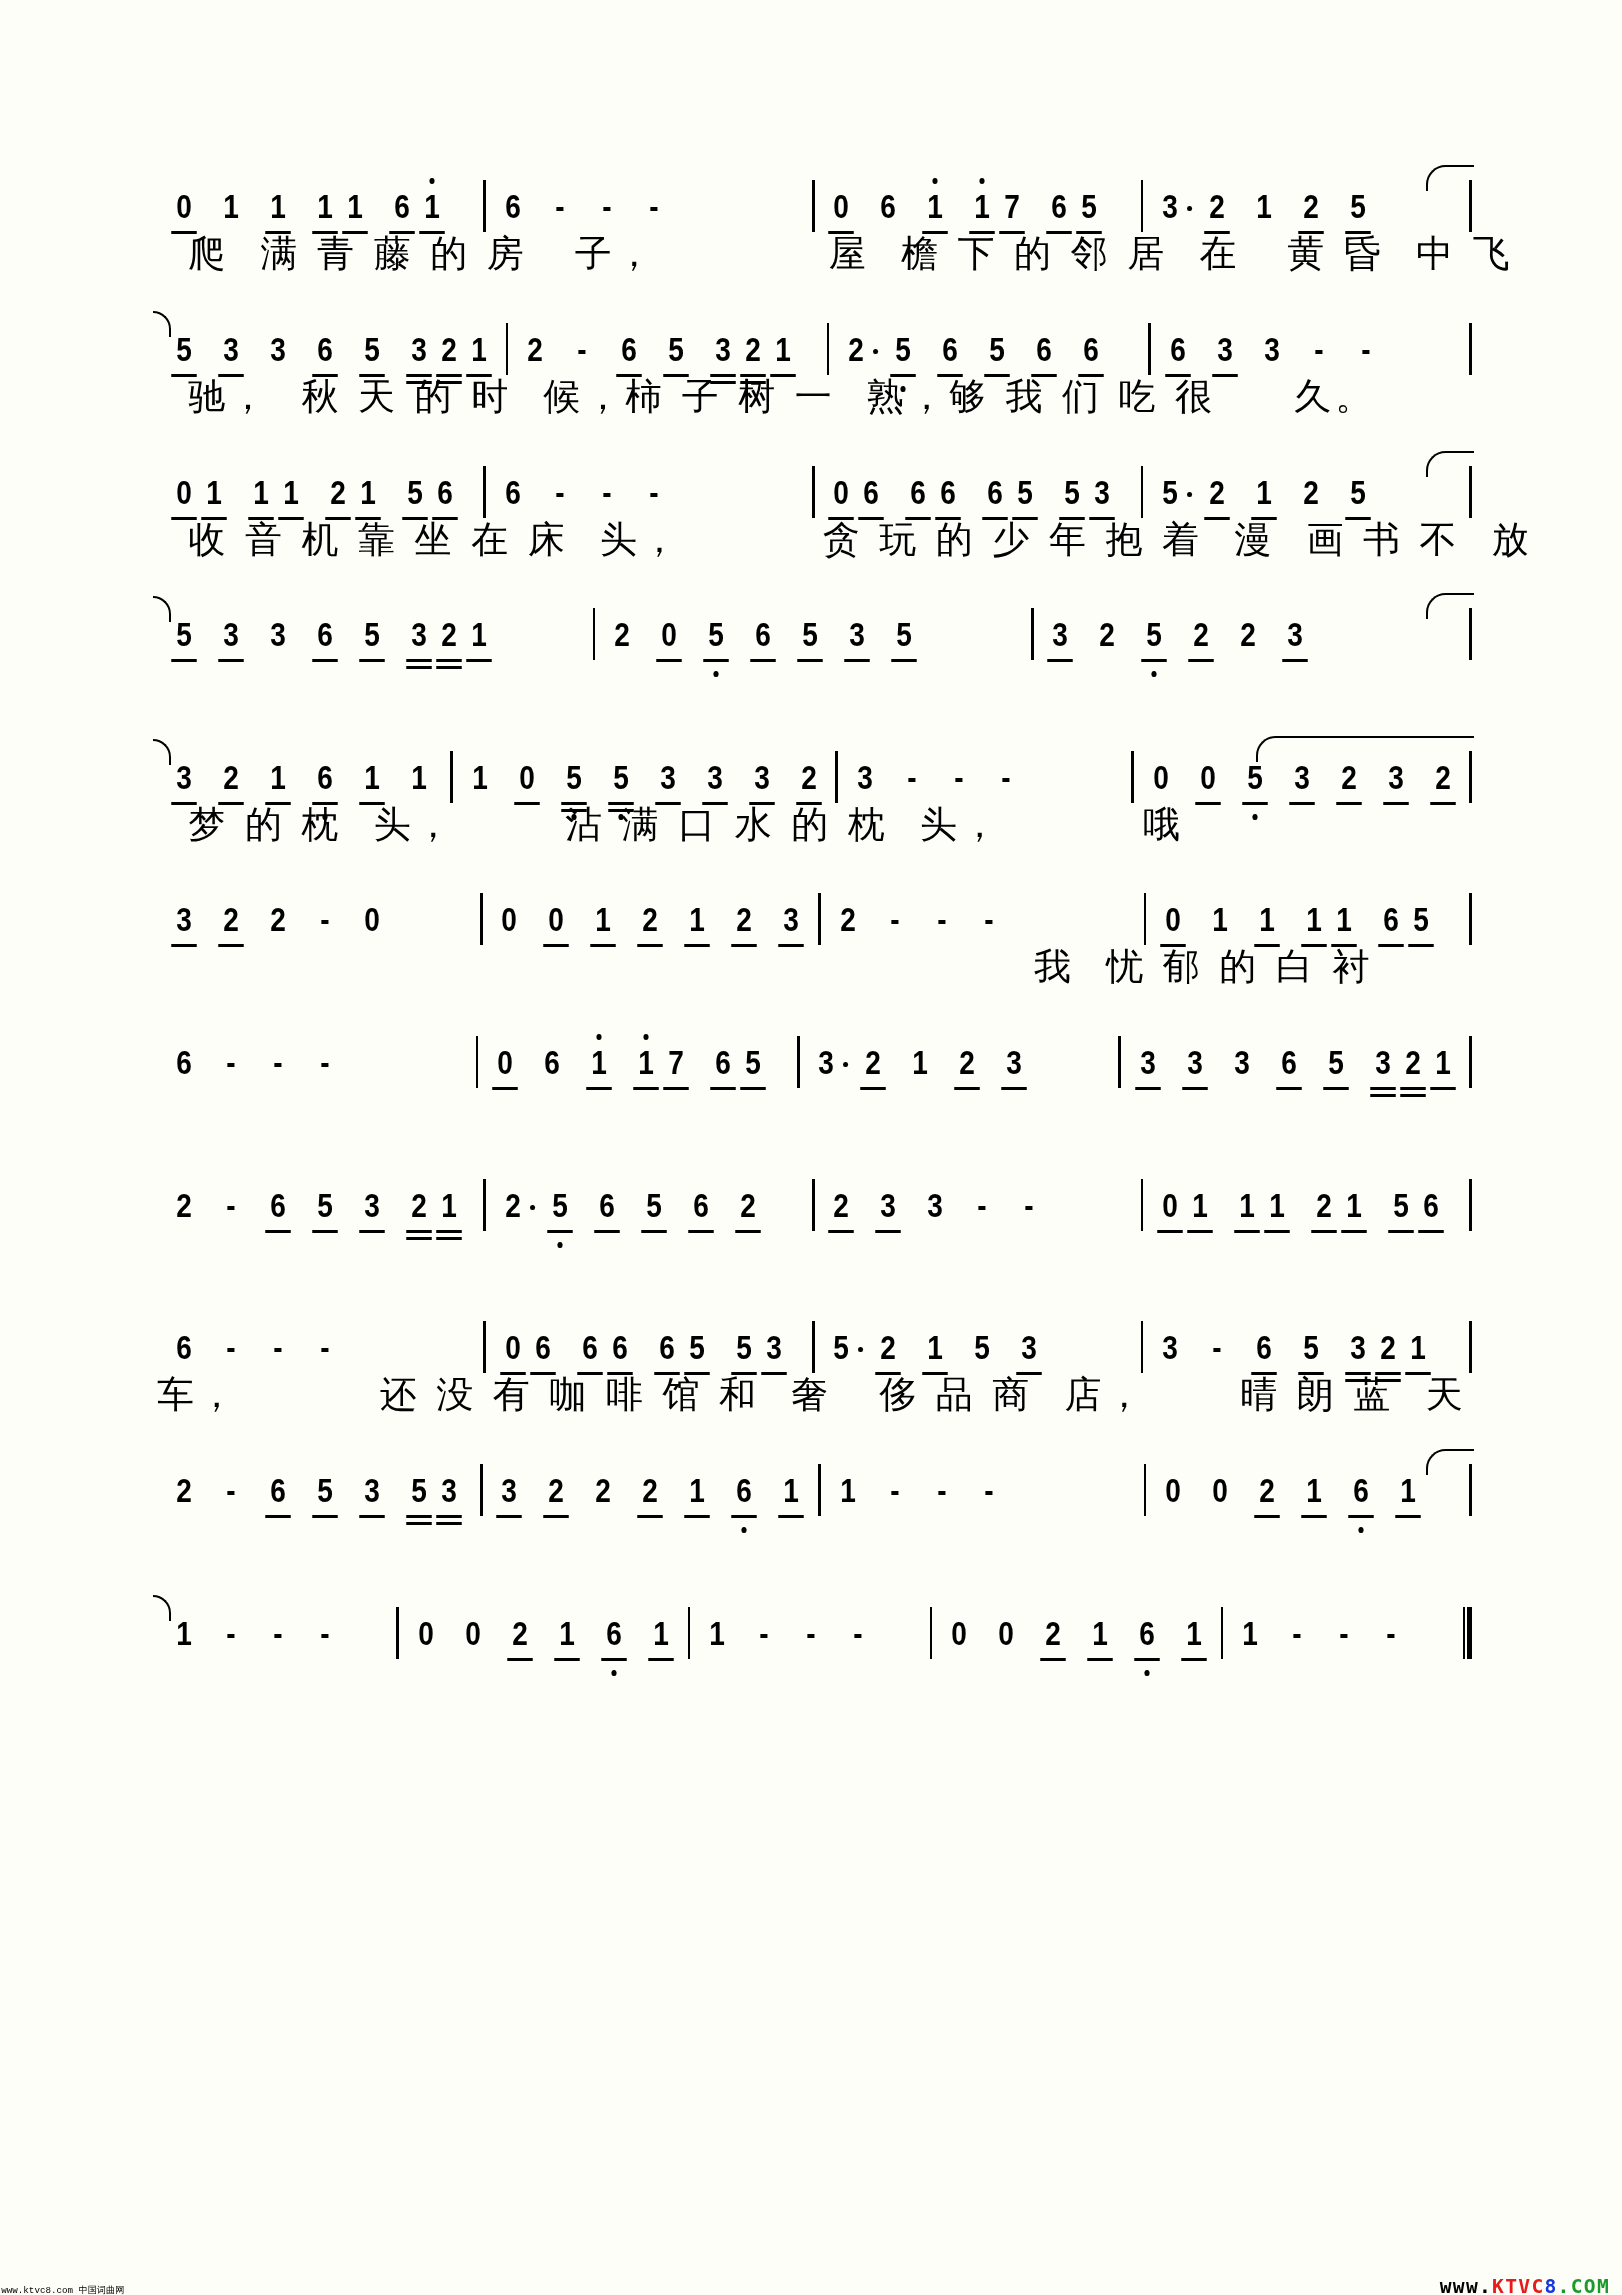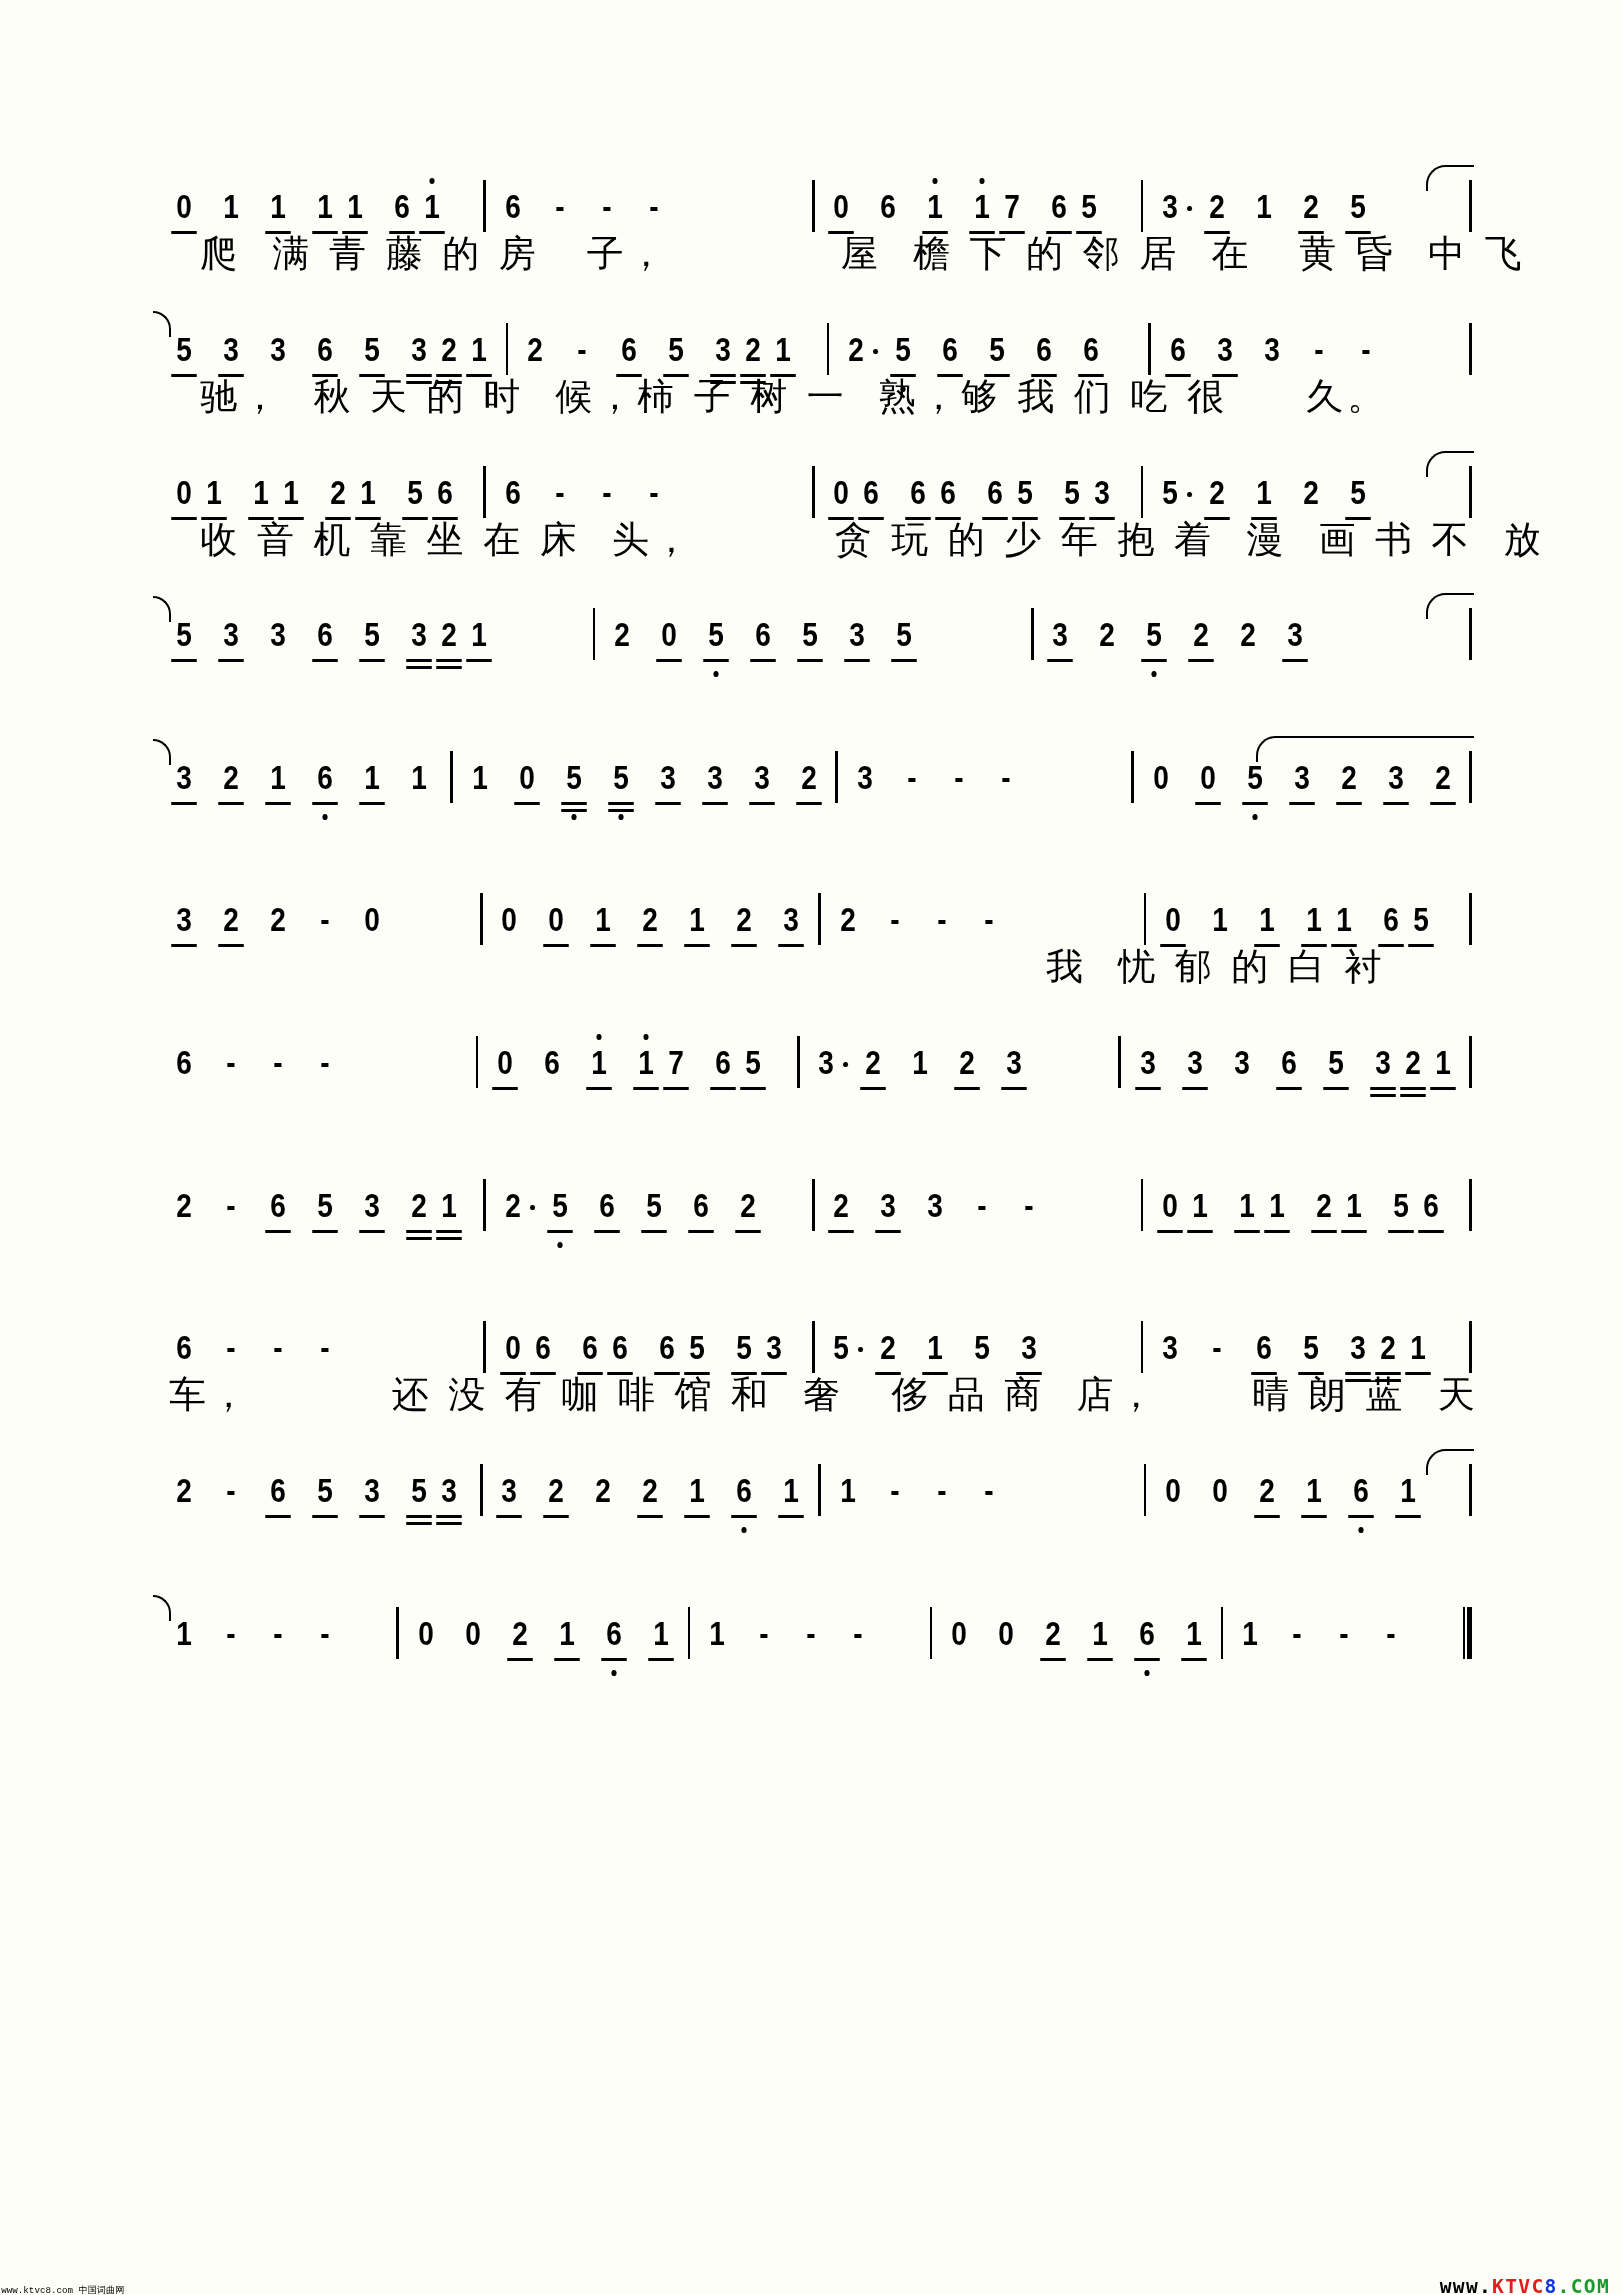--- a/index.html
+++ b/index.html
@@ -12,21 +12,21 @@
   .barline.final { width:9.2px; border-left:2.6px solid #000; background:transparent; position:relative; box-sizing:border-box; }
   .barline.final::after { content:""; position:absolute; right:0; top:0; width:4.6px; height:52px; background:#000; }
   .tok { position:relative; font-family:"Liberation Sans", sans-serif; font-weight:bold; font-size:33px; line-height:39px;
          width:30px; text-align:center; margin-top:14.4px; transform:scaleX(0.85); }
   .tok.gap { margin-left:17px; }
   .tok .dot-above { position:absolute; left:50%; top:-9.2px; width:5.9px; height:5.9px; margin-left:-2.6px; border-radius:50%; background:#000; }
   .tok .dot-below { position:absolute; left:50%; top:56px; width:5.2px; height:5.2px; margin-left:-2.6px; border-radius:50%; background:#000; }
   .tok .aug { position:absolute; right:-10.5px; top:18.3px; width:5.2px; height:5.2px; border-radius:50%; background:#000; }
   .ul1, .ul2 { position:absolute; left:0; right:0; height:2.6px; background:#000; }
   .ul1 { top:44px; } .ul2 { top:51px; }
-  .lyrics-row { position:absolute; left:12px; top:84px; width:100%; height:46px; display:flex; }
+  .lyrics-row { position:absolute; left:0; top:84px; width:100%; height:46px; display:flex; }
   .lyric { font-family:"DejaVu Sans", sans-serif; font-size:37px; line-height:46px; white-space:pre; letter-spacing:3.9px; }
   .tie-open { position:absolute; height:23.6px; border-top:2.6px solid #000; border-left:2.6px solid #000; border-top-left-radius:19.6px; }
   .tie-close { position:absolute; height:23.6px; border-top:2.6px solid #000; border-right:2.6px solid #000; border-top-right-radius:19.6px; width:15.7px; }
   .watermark-left { position:absolute; left:1.3px; top:2284px; font-family:"Liberation Mono", monospace; font-size:9.2px; color:#000; }
   .watermark-right { position:absolute; right:13px; top:2275px; font-family:"DejaVu Sans Mono", monospace; font-weight:bold; font-size:19.6px; letter-spacing:1.3px; }
   .wm-www { color:#000; } .wm-k { color:#e61b1b; } .wm-8 { color:#1636e0; } .wm-com { color:#1a9a2a; }
 </style>
 </head>
 <body>
 
@@ -236,20 +236,23 @@
           <div class="tok gap">5<span class="dot-below"></span><span class="ul1"></span></div>
           <div class="tok gap">3<span class="ul1"></span></div>
           <div class="tok gap">2<span class="ul1"></span></div>
           <div class="tok gap">3<span class="ul1"></span></div>
           <div class="tok gap">2<span class="ul1"></span></div>
         </div>
         <div class="barline"></div>
       </div>
       <div class="tie-close" style="left: -3.9px; top: 21px;"></div>
       <div class="tie-open" style="width: 216px; left: 1099px; top: 18.3px;"></div>
+      <div class="lyrics-row">
+        <span class="lyric">  梦 的 枕  头，       沾 满 口 水 的 枕  头，         哦</span>
+      </div>
     </div>
     <div class="system" style="top: 860px;">
       <div class="notes-row">
         <div class="measure">
           <div class="tok">3<span class="ul1"></span></div>
           <div class="tok gap">2<span class="ul1"></span></div>
           <div class="tok gap">2</div>
           <div class="tok gap">-</div>
           <div class="tok gap">0</div>
         </div>

